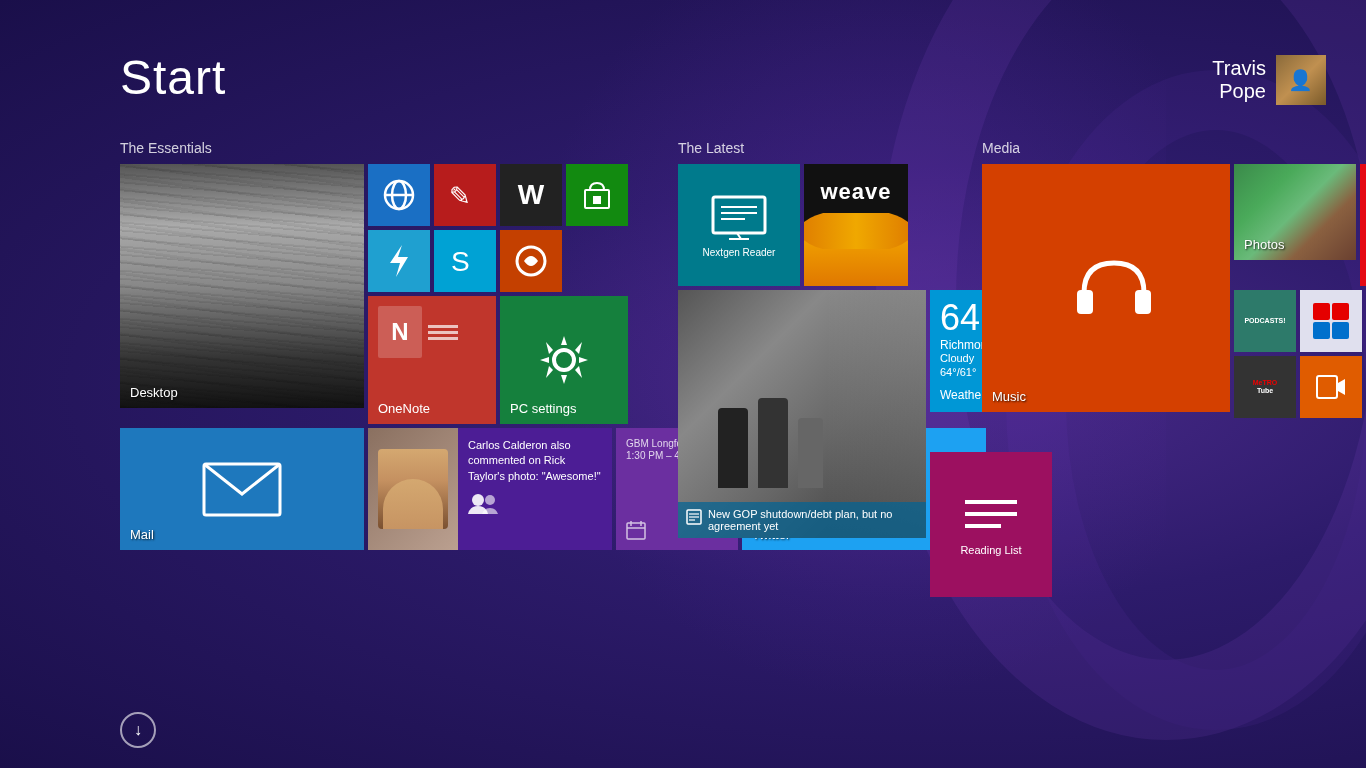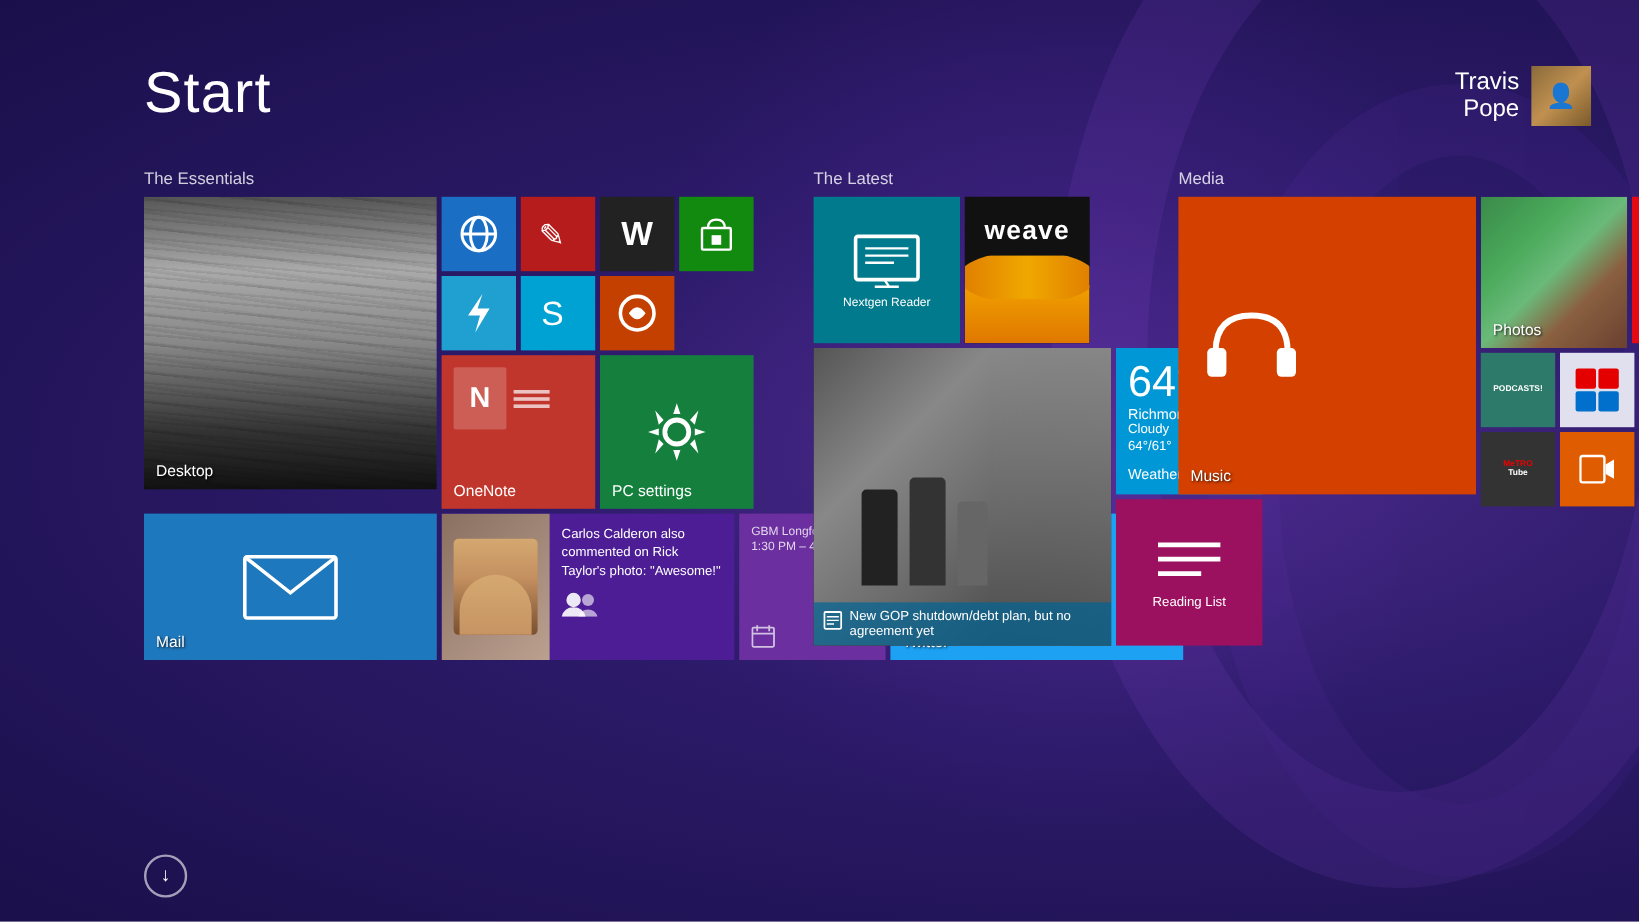--- a/index.html
+++ b/index.html
@@ -230,55 +230,56 @@
       flex-direction: column;
       align-items: flex-start;
       justify-content: flex-start;
       padding: 10px;
       cursor: pointer;
     }
 
     
     .tile-reading {
       width: 122px;
-      height: 122px;
+      height: 145px;
       background: #9c1060;
       display: flex;
       flex-direction: column;
       align-items: center;
       justify-content: center;
       cursor: pointer;
       position: relative;
+      margin-top: 36px;
     }
 
     
     .media-section {
       position: absolute;
       top: 140px;
       left: 982px;
     }
 
     
     .tile-music {
       width: 248px;
       height: 248px;
       background: #d44000;
       display: flex;
       flex-direction: column;
-      align-items: flex-start;
+      align-items: center;
       justify-content: center;
       position: relative;
       cursor: pointer;
       padding-left: 16px;
     }
 
     
     .tile-photos {
       width: 122px;
-      height: 126px;
+      height: 96px;
       background: #be185d;
       overflow: hidden;
       position: relative;
       cursor: pointer;
     }
 
     
     .tile-netflix {
       width: 122px;
       height: 122px;

